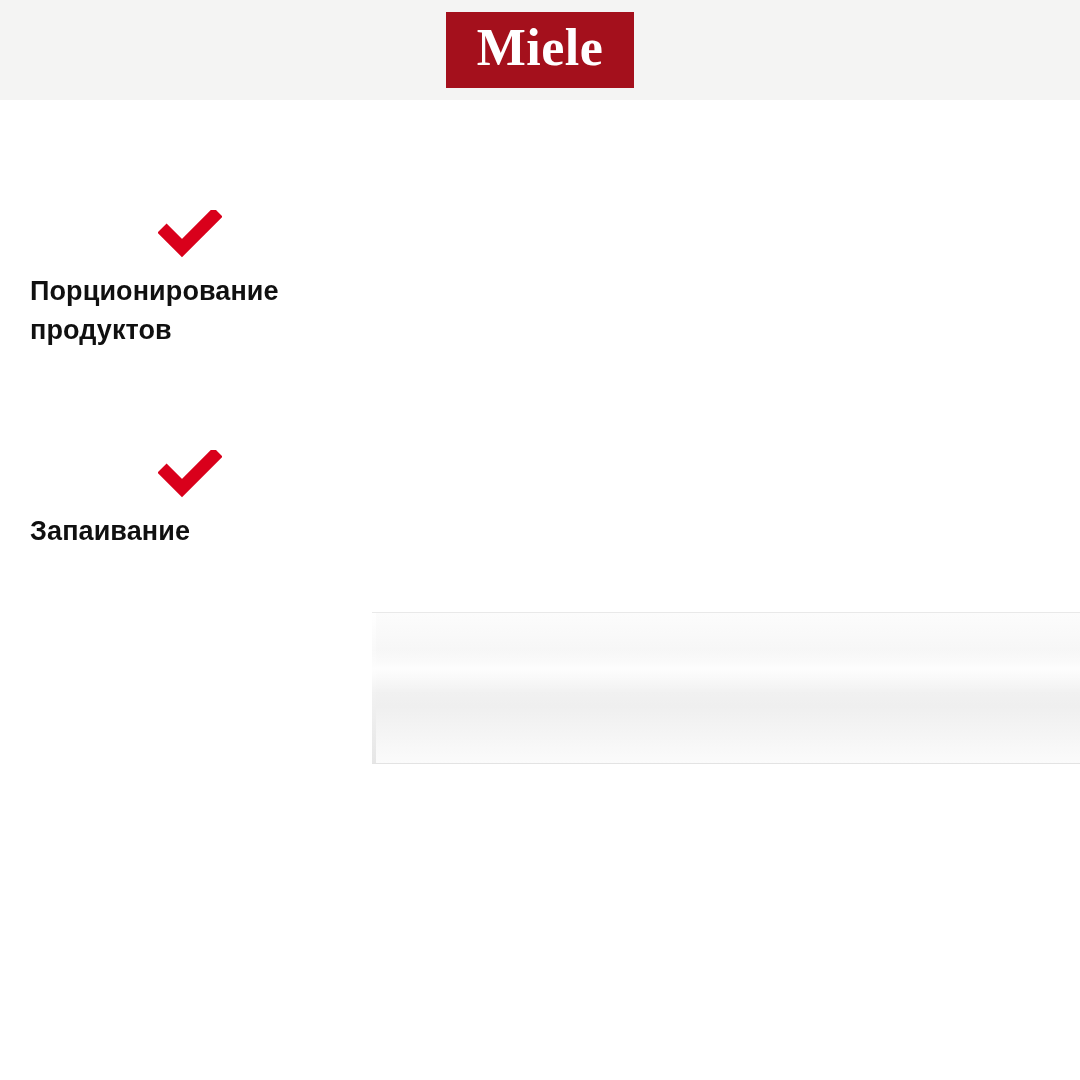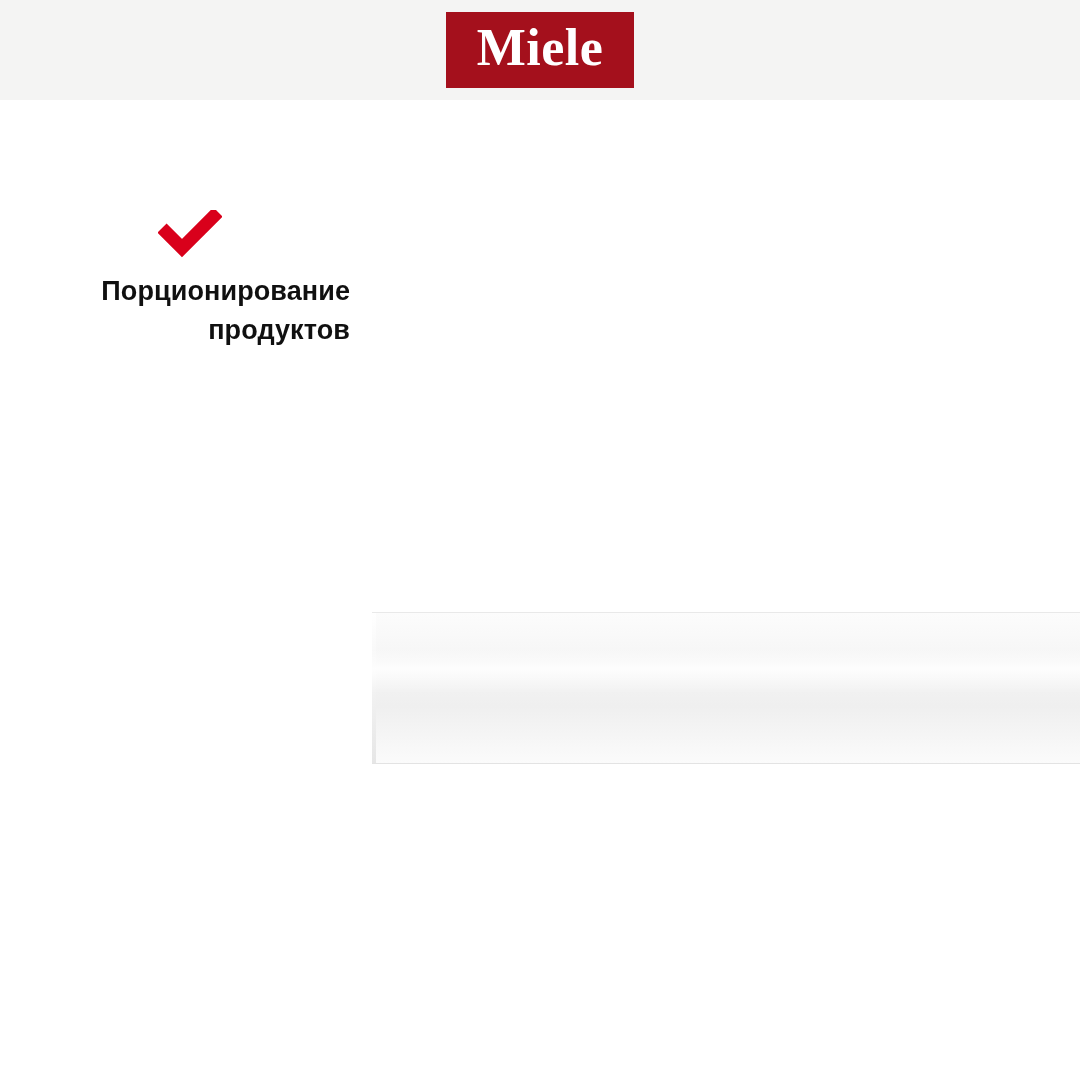--- a/index.html
+++ b/index.html
@@ -49,21 +49,21 @@
   .features {
     position: absolute;
     top: 100px;
     left: 0;
     width: 380px;
     height: 980px;
   }
   .feature {
     position: absolute;
     width: 380px;
-    text-align: right;
+    text-align: left;
   }
   .feature-1 { top: 110px; }
   .feature-2 { top: 350px; }
   .feature-3 { top: 550px; }
 
   .check-icon {
     display: block;
     margin: 0 auto 14px auto;
   }
 
@@ -134,20 +134,26 @@
 <div class="features">
 
   <div class="feature feature-1">
     <svg class="check-icon" width="64" height="48" viewBox="0 0 64 48">
       <path d="M4 18 L24 38 L60 2" fill="none" stroke="#d9001b" stroke-width="13" stroke-linecap="butt" stroke-linejoin="miter"></path>
     </svg>
     <div class="feature-label">Порционирование
 продуктов</div>
   </div>
 
+  <div class="feature feature-2">
+    <svg class="check-icon" width="64" height="48" viewBox="0 0 64 48">
+      <path d="M4 18 L24 38 L60 2" fill="none" stroke="#d9001b" stroke-width="13" stroke-linecap="butt" stroke-linejoin="miter"></path>
+    </svg>
+    <div class="feature-label">Запаивание</div>
+  </div>
 
 
 </div>
 
 <div class="product-area">
   <div class="product-panel">
     <div class="product-panel-edge"></div>
     <div class="product-panel-sheen"></div>
   </div>
 </div>

